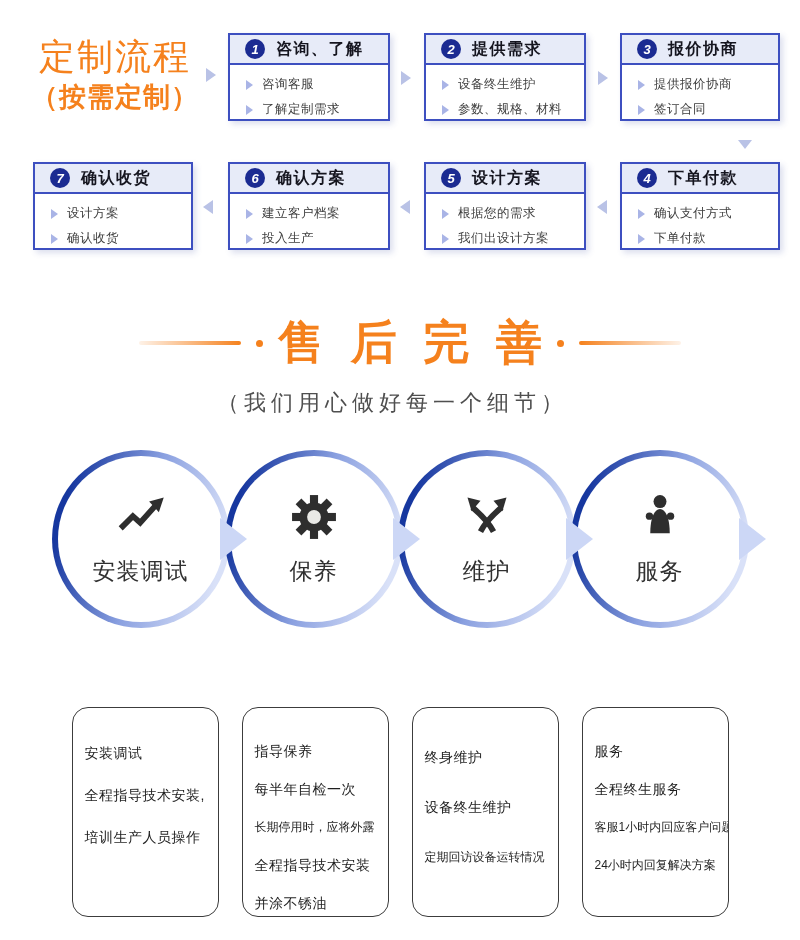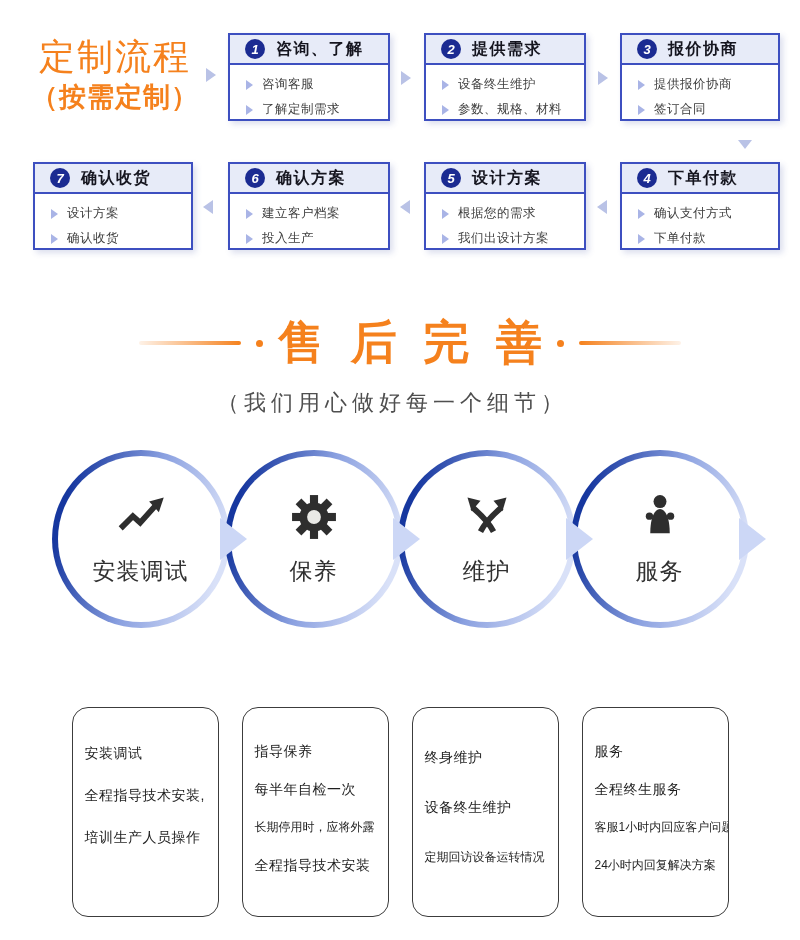--- a/index.html
+++ b/index.html
@@ -279,20 +279,21 @@
       <div class="service-line">安装调试</div>
       <div class="service-line">全程指导技术安装,</div>
       <div class="service-line">培训生产人员操作</div>
     </div>
 
     <div class="service-box lh38">
       <div class="service-line">指导保养</div>
       <div class="service-line">每半年自检一次</div>
       <div class="service-line small">长期停用时，应将外露</div>
       <div class="service-line">全程指导技术安装</div>
+      <div class="service-line">并涂不锈油</div>
     </div>
 
     <div class="service-box lh50">
       <div class="service-line">终身维护</div>
       <div class="service-line">设备终生维护</div>
       <div class="service-line small">定期回访设备运转情况</div>
     </div>
 
     <div class="service-box lh38">
       <div class="service-line">服务</div>

